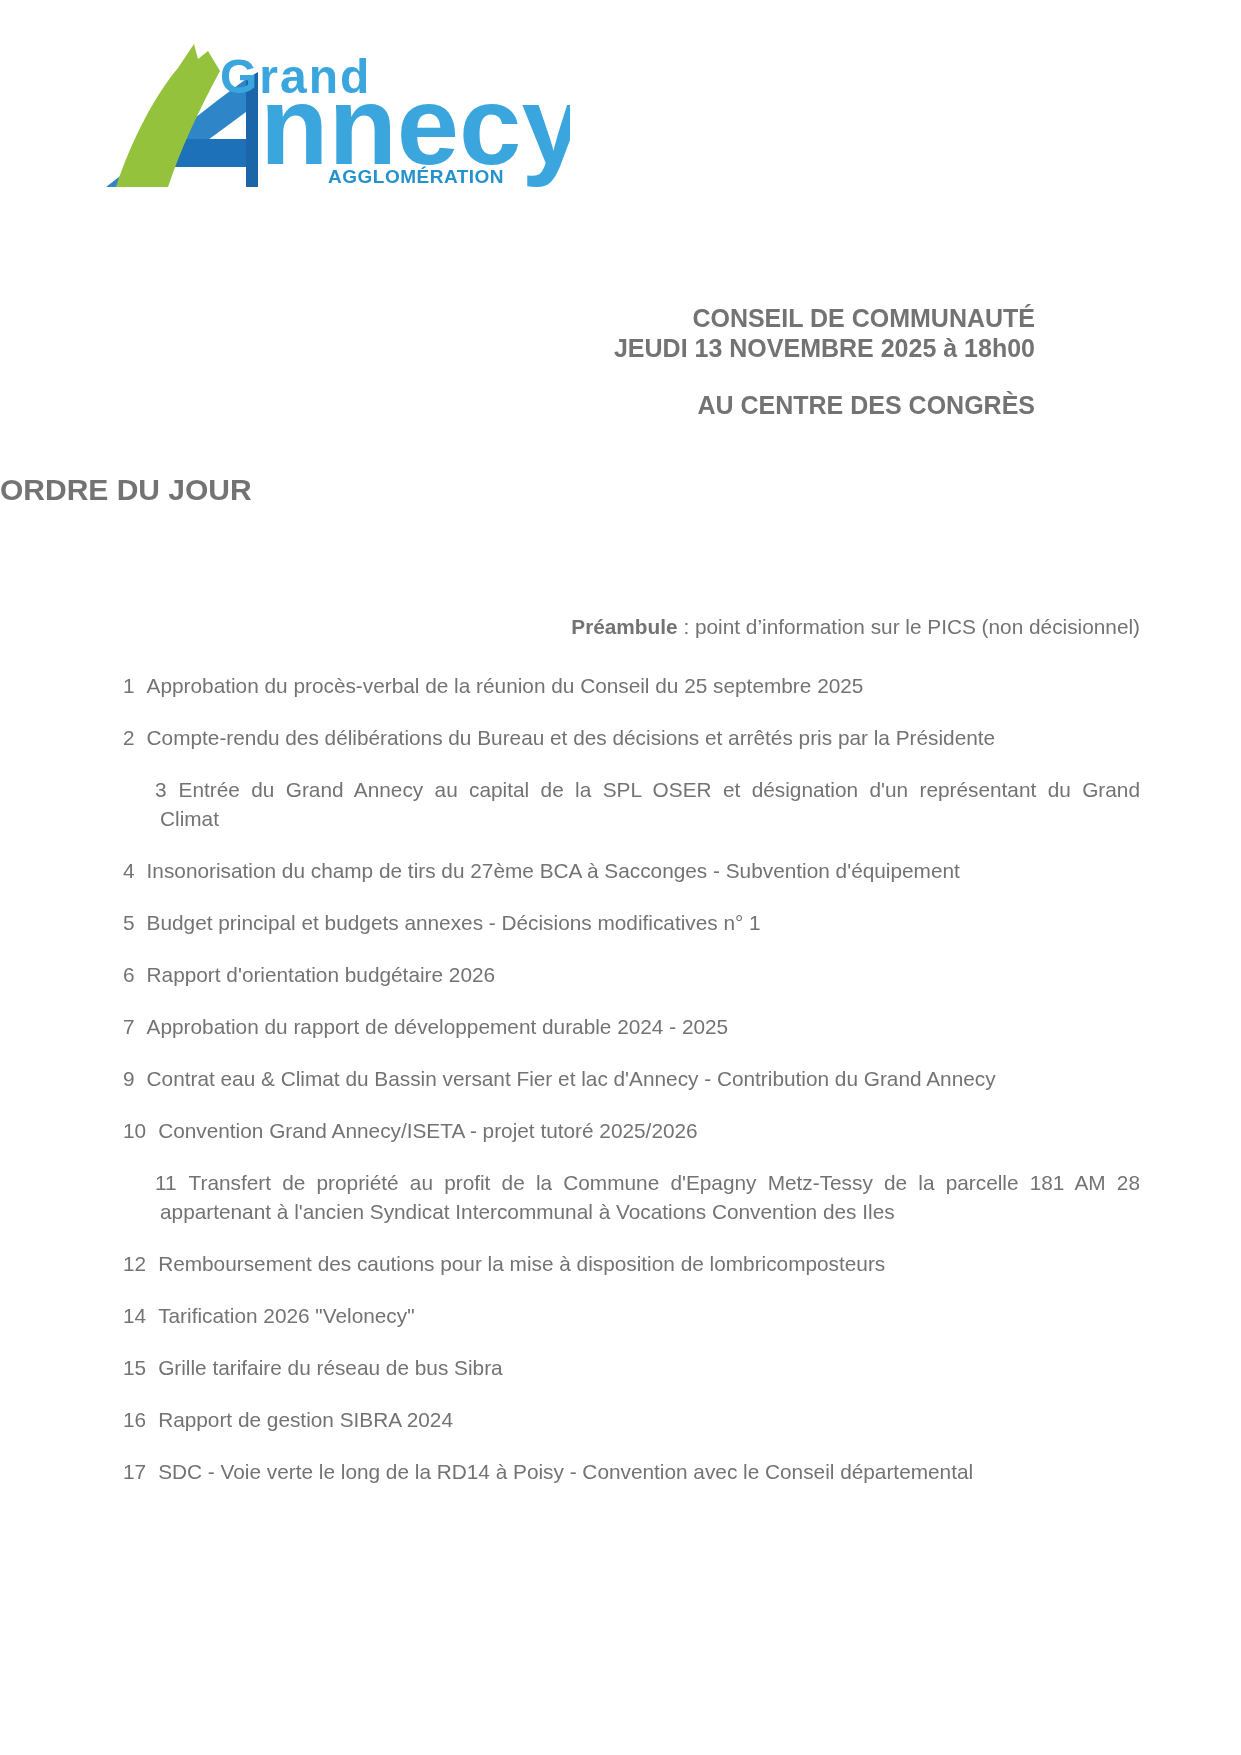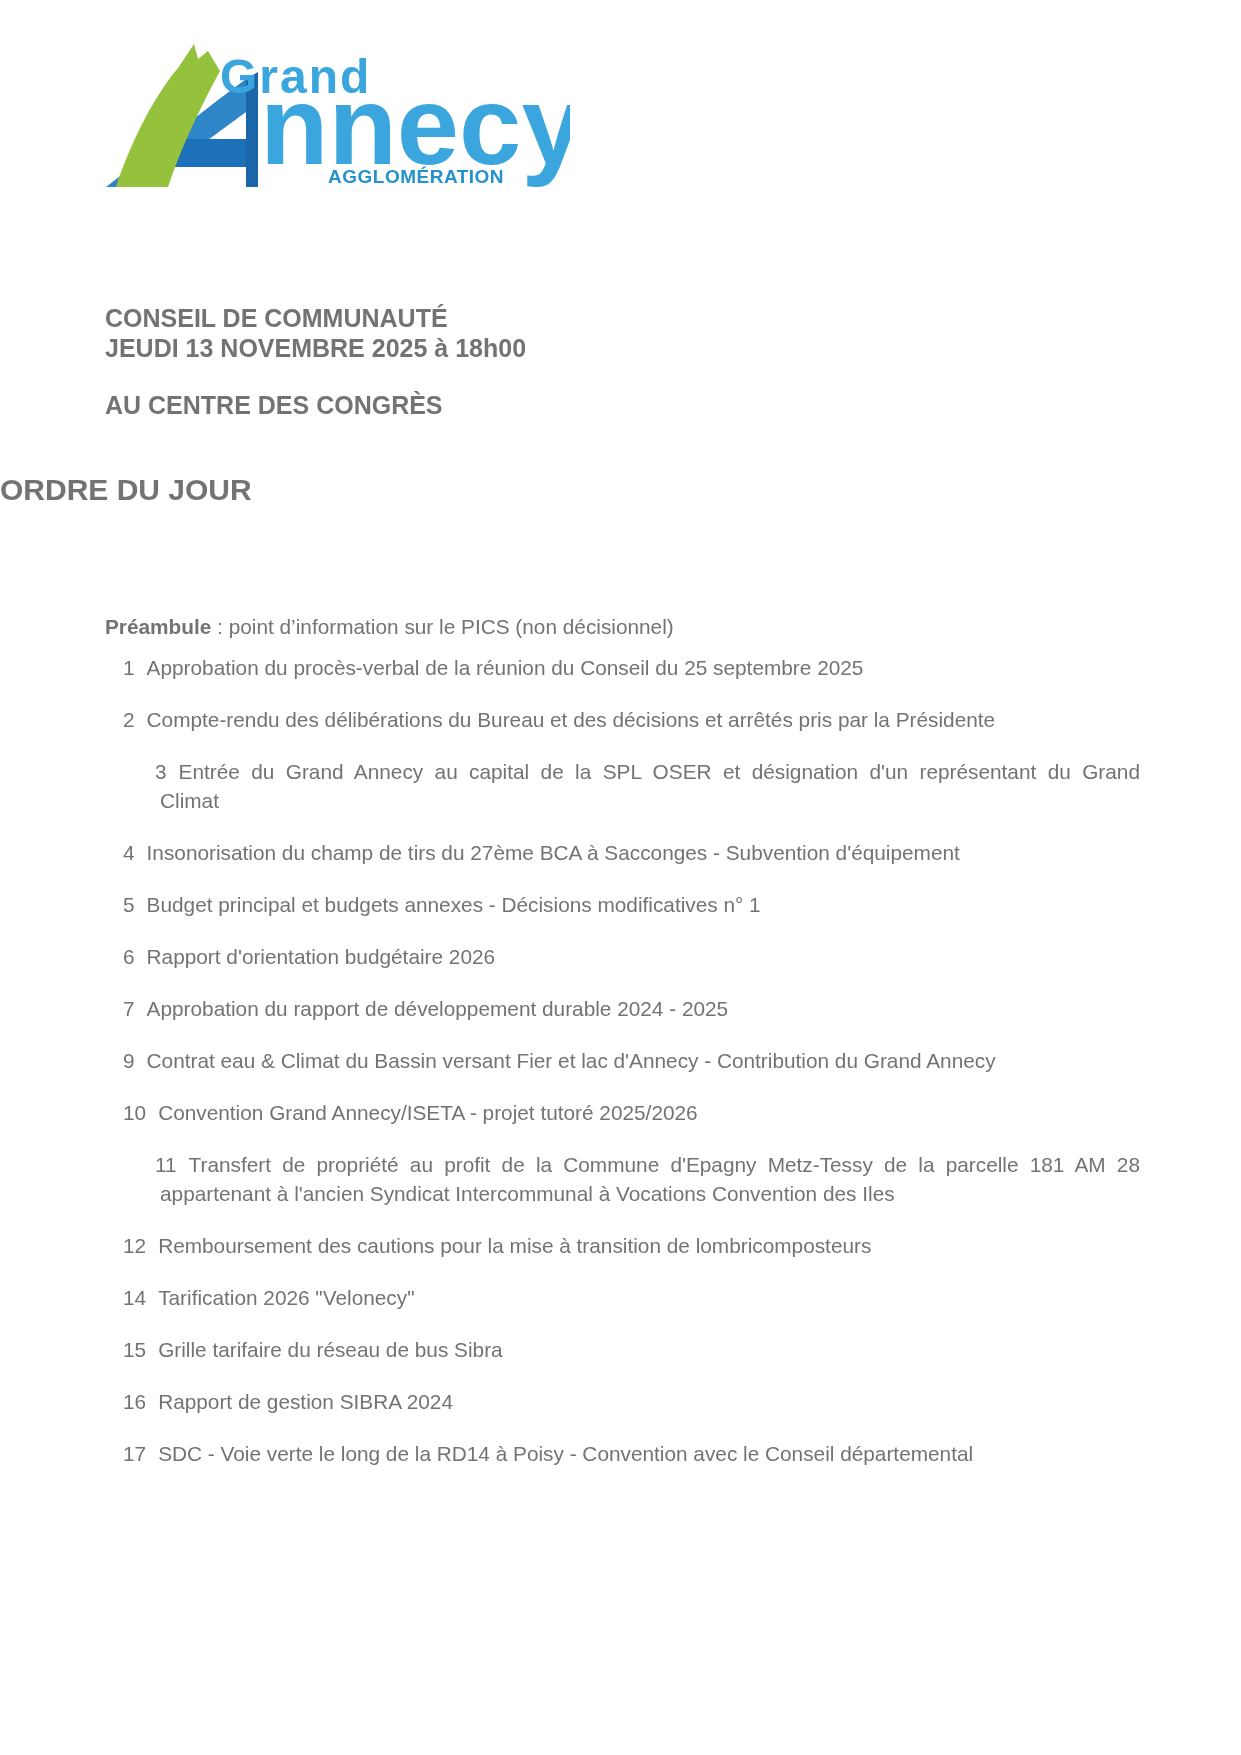--- a/index.html
+++ b/index.html
@@ -17,21 +17,21 @@
     left: 100px;
     top: 36px;
     width: 470px;
     height: 165px;
   }
   .header-block {
     position: absolute;
     left: 105px;
     top: 303px;
     width: 930px;
-    text-align: left;
+    text-align: right;
     font-weight: bold;
     font-size: 25px;
     line-height: 30px;
   }
   .header-line3 { margin-top: 27px; }
   .main-title {
     position: absolute;
     left: 0;
     top: 472px;
     width: 1241px;
@@ -41,21 +41,21 @@
     line-height: 36px;
   }
   .content {
     position: absolute;
     left: 105px;
     top: 612px;
     width: 1035px;
     font-size: 20.8px;
     line-height: 29px;
   }
-  .preamble { margin-bottom: 12px; }
+  .preamble { margin-bottom: 30px; text-align: right; }
   .preamble b { font-weight: bold; }
   .agenda-item { margin-bottom: 23px; padding-left: 18px; }
   .line { line-height: 29px; }
   .line.first.justify {
     text-align: justify;
     text-align-last: justify;
     margin-left: 32px;
   }
   .item-num { margin-right: 12px; white-space: nowrap; }
   .line.cont { padding-left: 37px; }
@@ -119,21 +119,21 @@
           <div class="line first"><span class="item-num">9</span><span>Contrat eau &amp; Climat du Bassin versant Fier et lac d'Annecy - Contribution du Grand Annecy</span></div>
         </div>
         <div class="agenda-item">
           <div class="line first"><span class="item-num">10</span><span>Convention Grand Annecy/ISETA - projet tutoré 2025/2026</span></div>
         </div>
         <div class="agenda-item">
           <div class="line first justify"><span class="item-num">11</span><span>Transfert de propriété au profit de la Commune d'Epagny Metz-Tessy de la parcelle 181 AM 28</span></div>
           <div class="line cont">appartenant à l'ancien Syndicat Intercommunal à Vocations Convention des Iles</div>
         </div>
         <div class="agenda-item">
-          <div class="line first"><span class="item-num">12</span><span>Remboursement des cautions pour la mise à transition de lombricomposteurs</span></div>
+          <div class="line first"><span class="item-num">12</span><span>Remboursement des cautions pour la mise à disposition de lombricomposteurs</span></div>
         </div>
         <div class="agenda-item">
           <div class="line first"><span class="item-num">14</span><span>Tarification 2026 "Velonecy"</span></div>
         </div>
         <div class="agenda-item">
           <div class="line first"><span class="item-num">15</span><span>Grille tarifaire du réseau de bus Sibra</span></div>
         </div>
         <div class="agenda-item">
           <div class="line first"><span class="item-num">16</span><span>Rapport de gestion SIBRA 2024</span></div>
         </div>

